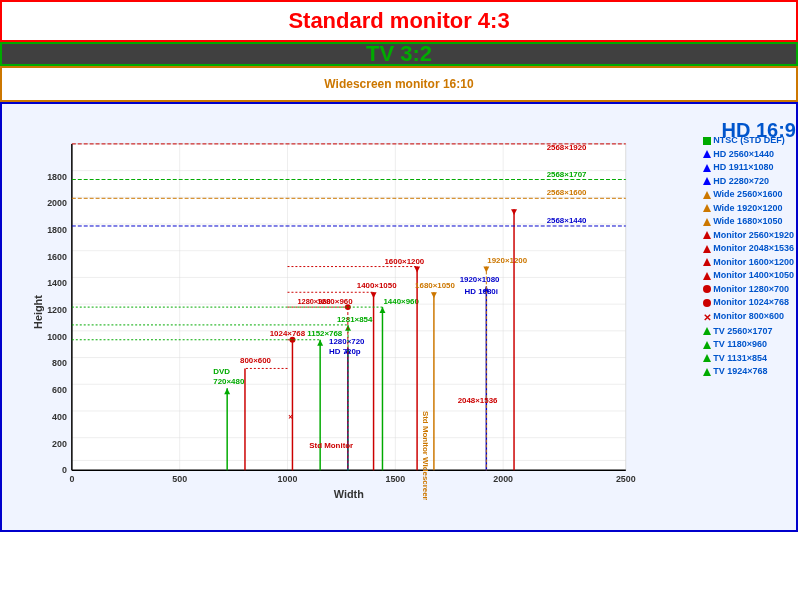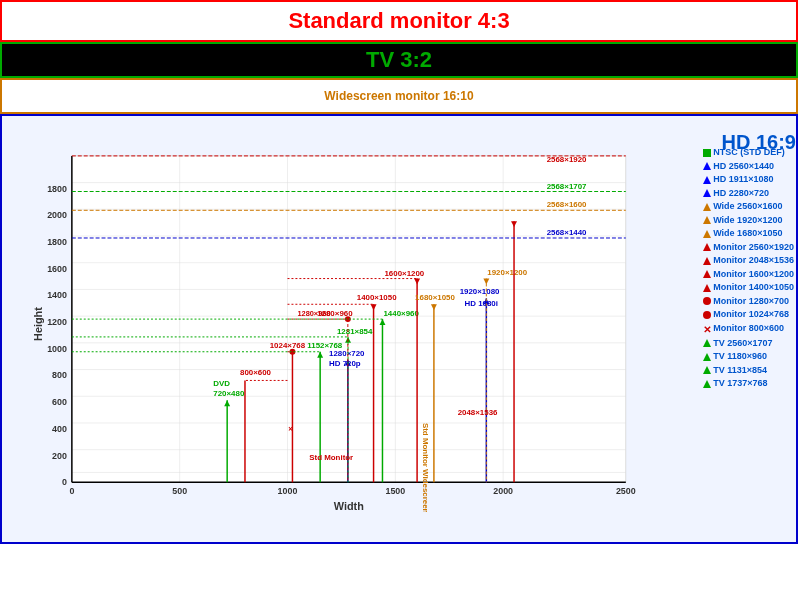--- a/index.html
+++ b/index.html
@@ -3,21 +3,21 @@
   <meta charset="utf-8">
   <style>
     * { margin: 0; padding: 0; box-sizing: border-box; }
     body { width: 798px; height: 599px; background: #fff; font-family: Arial, sans-serif; overflow: hidden; }
 
     .banner {
       display: flex; align-items: center; justify-content: center;
       font-weight: bold; font-size: 22px;
     }
     #banner-standard { background: #fff; border: 2px solid red; height: 42px; color: red; }
-    #banner-tv { background: #000000; border: 2px solid #00aa00; height: 36px; color: #00aa00; }
+    #banner-tv { background: #404040; border: 2px solid #00aa00; height: 24px; color: #00aa00; }
     #banner-wide { background: #fff; border: 2px solid #cc7700; height: 36px; color: #cc7700; font-size: 12px; }
     #banner-hd { background: #f0f4ff; border: 2px solid #0000cc; height: 430px; color: #0055cc; font-size: 20px; position: relative; }
 
     .chart-area {
       position: absolute;
       top: 30px; left: 10px; right: 140px; bottom: 30px;
     }
     .chart-svg { width: 100%; height: 100%; }
 
     .legend {
@@ -265,17 +265,17 @@
     <div class="legend-item">
       <div class="legend-triangle" style="border-bottom-color:#00aa00;"></div>
       <span>TV 1180×960</span>
     </div>
     <div class="legend-item">
       <div class="legend-triangle" style="border-bottom-color:#00aa00;"></div>
       <span>TV 1131×854</span>
     </div>
     <div class="legend-item">
       <div class="legend-triangle" style="border-bottom-color:#00aa00;"></div>
-      <span>TV 1737×768</span>
+      <span>TV 1924×768</span>
     </div>
   </div>
 
 </div>
 
 </body></html>

